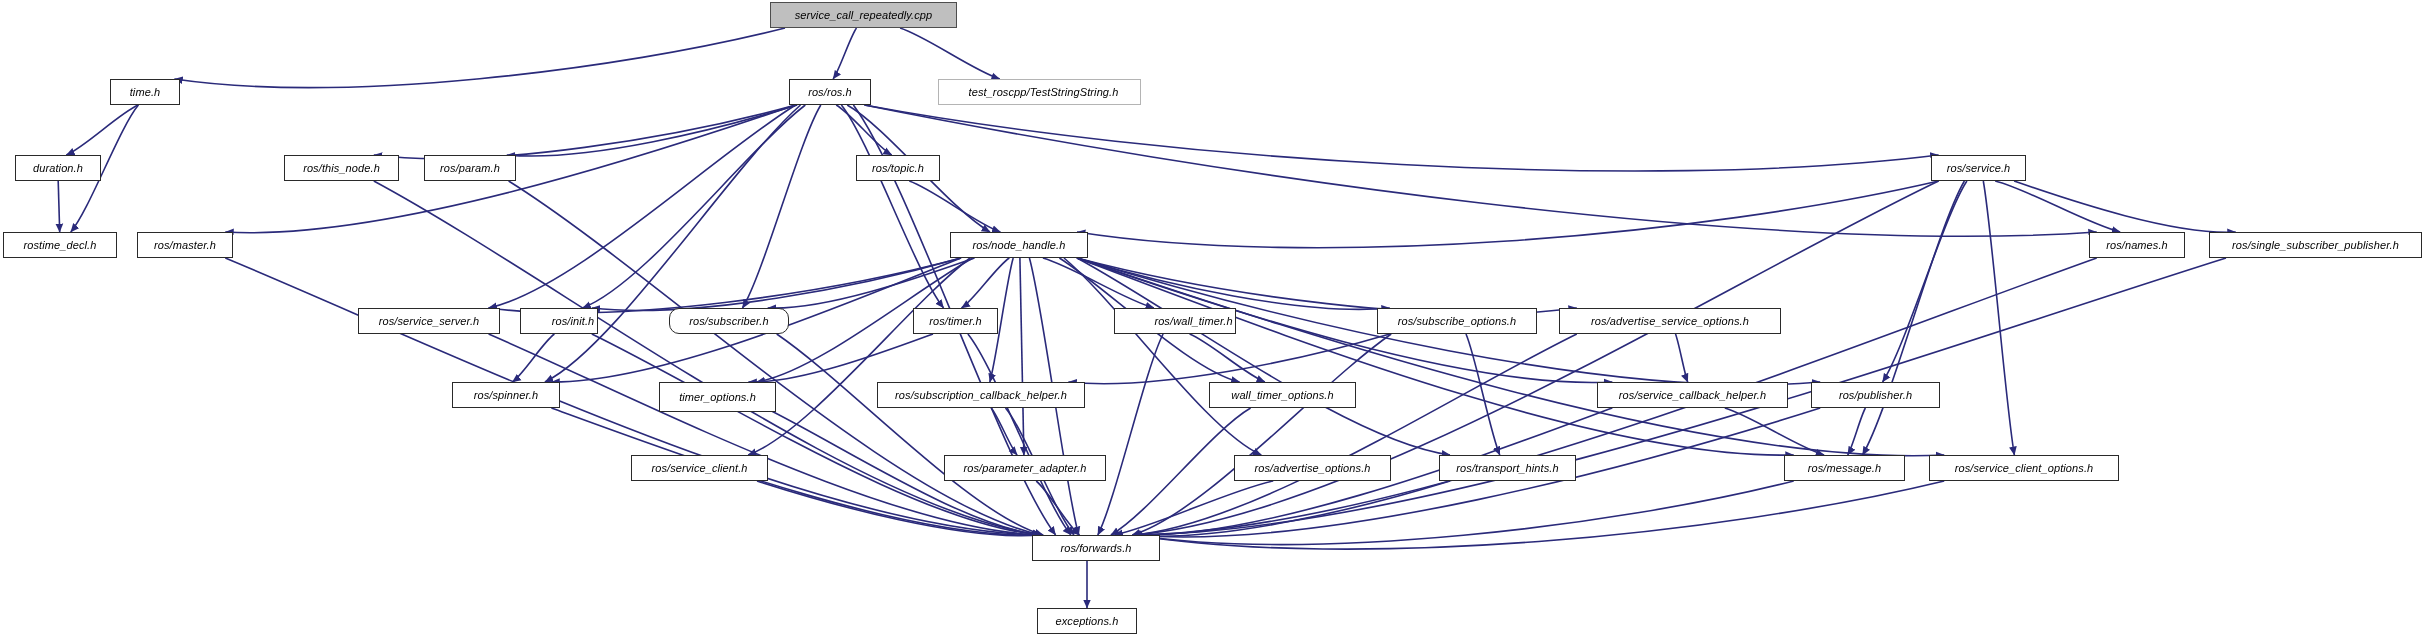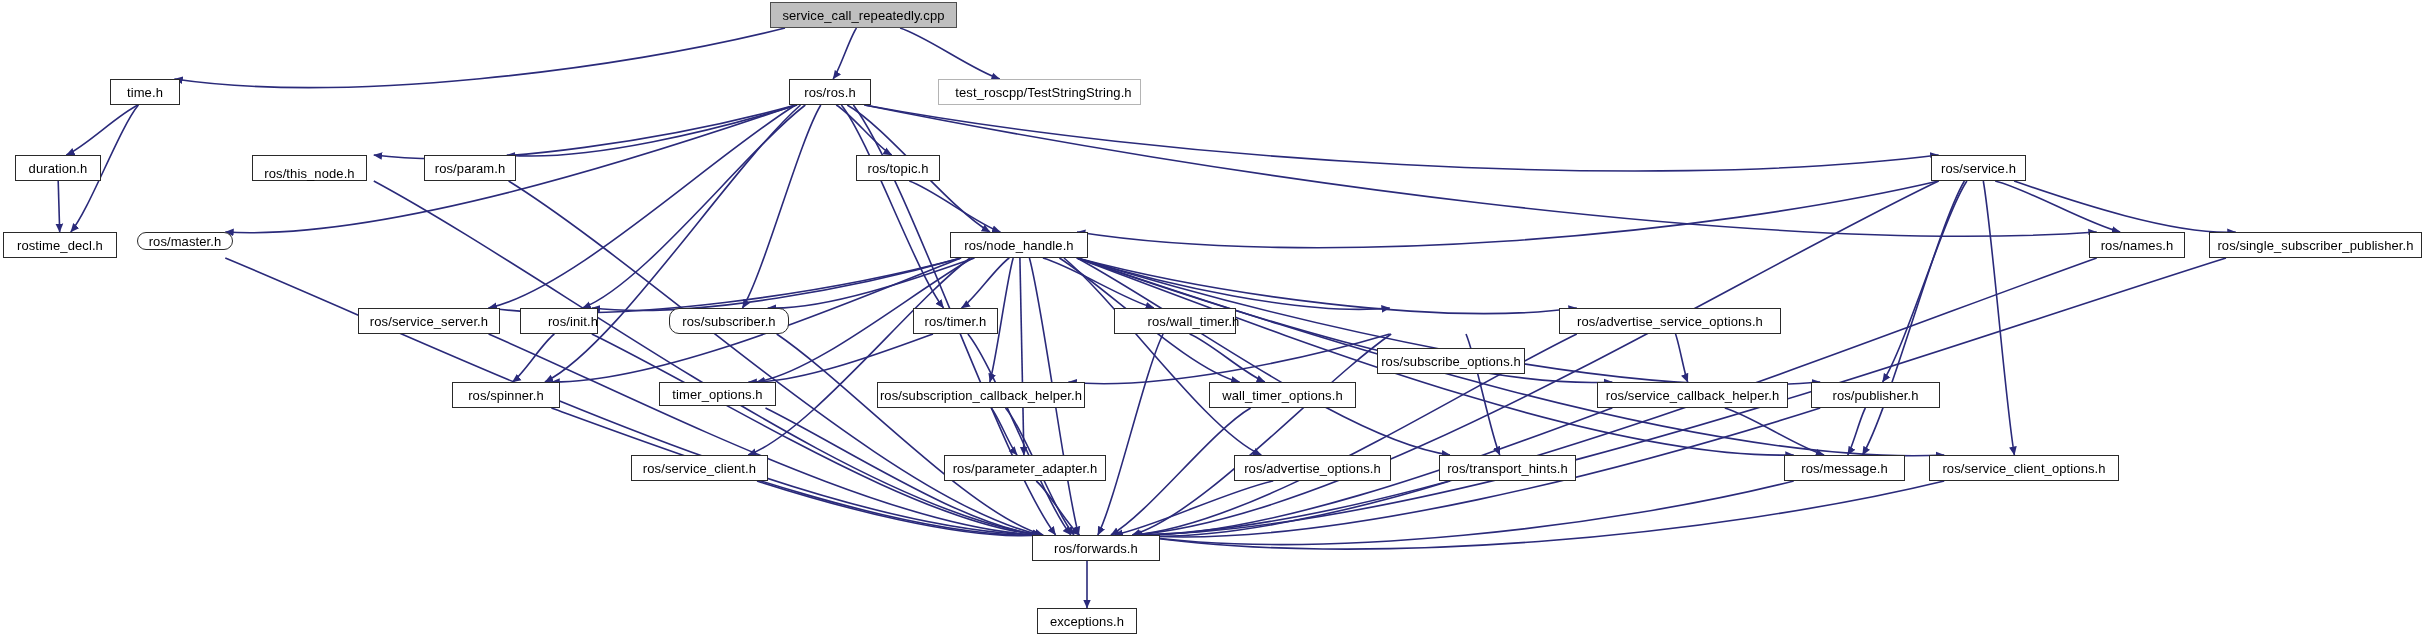--- a/index.html
+++ b/index.html
@@ -28,25 +28,26 @@
     stroke-width: 1.6;
   }
   .node-box {
     position: absolute;
     box-sizing: border-box;
     display: flex;
     align-items: center;
     justify-content: center;
     background: #ffffff;
     border: 1.4px solid #2a2a2a;
-    font-size: 13px;
+    font-size: 11px;
     line-height: 1;
     color: #000000;
     white-space: nowrap;
     letter-spacing: 0.1px;
+    font-style: italic;
   }
   .node-box.root {
     background: #bfbfbf;
     border-color: #4d4d4d;
     border-width: 1.6px;
   }
   .node-box.external {
     background: #ffffff;
     border-color: #b4b4b4;
     padding-left: 8px;
@@ -156,36 +157,36 @@
       </div>
       <div class="node-box" style="left: 789px; top: 79px; width: 82px; height: 26px;">
         <span class="node-label">ros/ros.h</span>
       </div>
       <div class="node-box external" style="left: 938px; top: 79px; width: 203px; height: 26px;">
         <span class="node-label">test_roscpp/TestStringString.h</span>
       </div>
       <div class="node-box" style="left: 15px; top: 155px; width: 86px; height: 26px;">
         <span class="node-label">duration.h</span>
       </div>
-      <div class="node-box" style="left: 252px; top: 155px; width: 115px; height: 26px; align-items: flex-end;">
+      <div class="node-box" style="left: 284px; top: 155px; width: 115px; height: 26px;">
         <span class="node-label">ros/this_node.h</span>
       </div>
       <div class="node-box" style="left: 424px; top: 155px; width: 92px; height: 26px;">
         <span class="node-label">ros/param.h</span>
       </div>
       <div class="node-box" style="left: 856px; top: 155px; width: 84px; height: 26px;">
         <span class="node-label">ros/topic.h</span>
       </div>
       <div class="node-box" style="left: 1931px; top: 155px; width: 95px; height: 26px;">
         <span class="node-label">ros/service.h</span>
       </div>
       <div class="node-box" style="left: 3px; top: 232px; width: 114px; height: 26px;">
         <span class="node-label">rostime_decl.h</span>
       </div>
-      <div class="node-box" style="left: 137px; top: 232px; width: 96px; height: 18px; border-radius: 11px;">
+      <div class="node-box" style="left: 137px; top: 232px; width: 96px; height: 26px;">
         <span class="node-label">ros/master.h</span>
       </div>
       <div class="node-box" style="left: 950px; top: 232px; width: 138px; height: 26px;">
         <span class="node-label">ros/node_handle.h</span>
       </div>
       <div class="node-box" style="left: 2089px; top: 232px; width: 96px; height: 26px;">
         <span class="node-label">ros/names.h</span>
       </div>
       <div class="node-box" style="left: 2209px; top: 232px; width: 213px; height: 26px; text-align: right;">
         <span class="node-label">ros/single_subscriber_publisher.h</span>
@@ -198,30 +199,30 @@
       </div>
       <div class="node-box" style="left: 669px; top: 308px; width: 120px; height: 26px; border-radius: 10px;">
         <span class="node-label">ros/subscriber.h</span>
       </div>
       <div class="node-box" style="left: 913px; top: 308px; width: 85px; height: 26px;">
         <span class="node-label">ros/timer.h</span>
       </div>
       <div class="node-box" style="left: 1114px; top: 308px; width: 122px; height: 26px; padding-left: 37px;">
         <span class="node-label">ros/wall_timer.h</span>
       </div>
-      <div class="node-box" style="left: 1377px; top: 308px; width: 148px; height: 26px; margin-top: 40px;">
+      <div class="node-box" style="left: 1377px; top: 308px; width: 160px; height: 26px;">
         <span class="node-label">ros/subscribe_options.h</span>
       </div>
       <div class="node-box" style="left: 1559px; top: 308px; width: 222px; height: 26px;">
         <span class="node-label">ros/advertise_service_options.h</span>
       </div>
       <div class="node-box" style="left: 452px; top: 382px; width: 108px; height: 26px;">
         <span class="node-label">ros/spinner.h</span>
       </div>
-      <div class="node-box" style="left: 659px; top: 382px; width: 117px; height: 24px;">
+      <div class="node-box" style="left: 659px; top: 382px; width: 117px; height: 30px;">
         <span class="node-label">timer_options.h</span>
       </div>
       <div class="node-box" style="left: 877px; top: 382px; width: 208px; height: 26px;">
         <span class="node-label">ros/subscription_callback_helper.h</span>
       </div>
       <div class="node-box" style="left: 1209px; top: 382px; width: 147px; height: 26px;">
         <span class="node-label">wall_timer_options.h</span>
       </div>
       <div class="node-box" style="left: 1597px; top: 382px; width: 191px; height: 26px;">
         <span class="node-label">ros/service_callback_helper.h</span>

